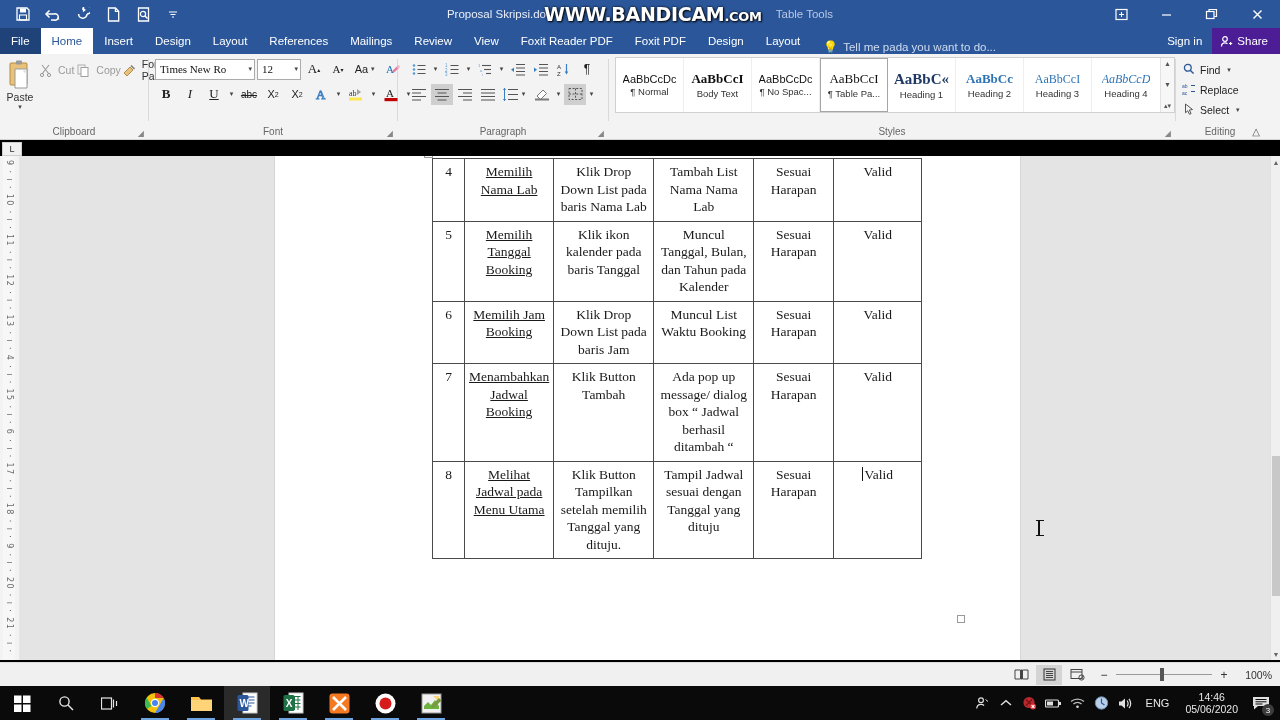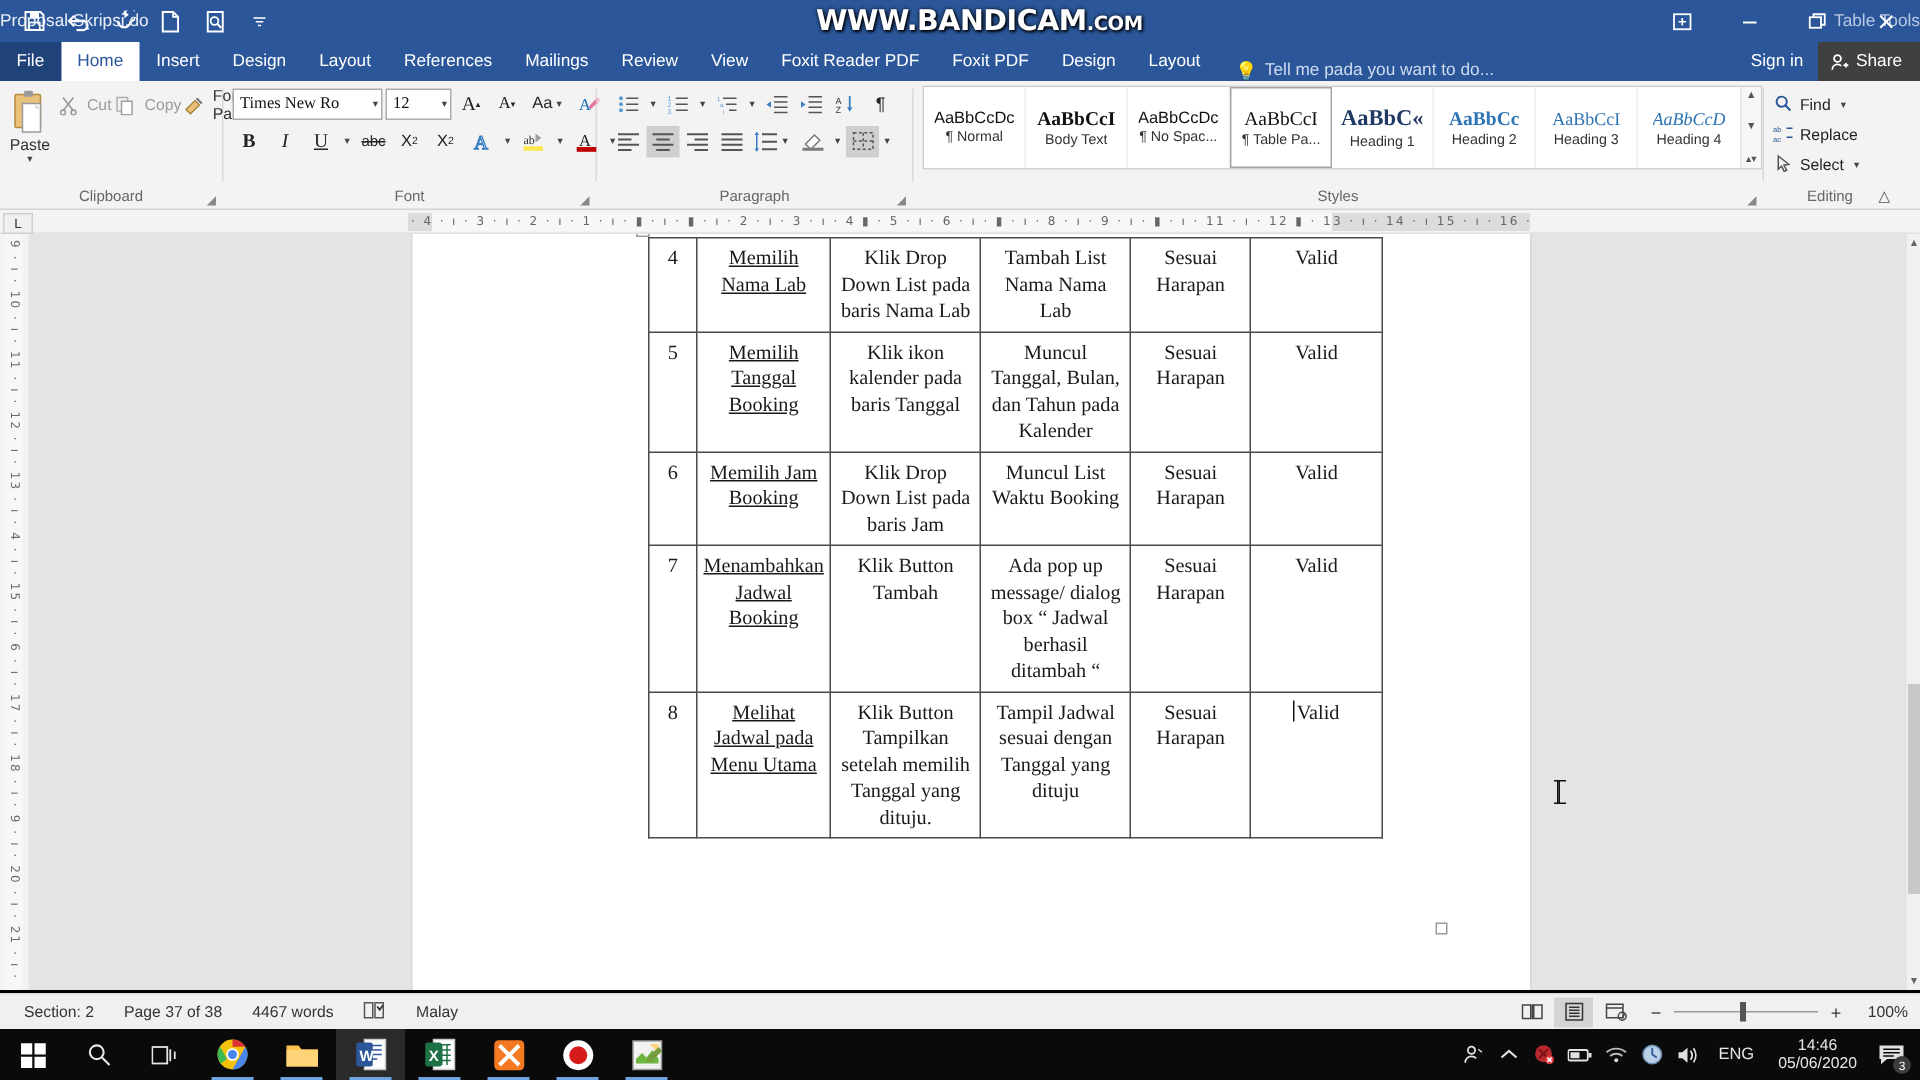--- a/index.html
+++ b/index.html
@@ -18,21 +18,21 @@
     display: flex; align-items: center;
   }
   .qat { display: flex; align-items: center; gap: 0px; padding-left: 8px; }
   .qat-btn {
     width: 30px; height: 24px; display: flex; align-items: center; justify-content: center;
     color: #fff; font-size: 13px; line-height: 1;
   }
   .qat-btn svg { display: block; }
   .title-center {
     position: absolute; left: 0; right: 0; top: 0; height: 28px;
-    display: flex; align-items: center; justify-content: space-between; gap: 0px;
+    display: flex; align-items: center; justify-content: center; gap: 0px;
     pointer-events: none;
   }
   .doc-title { font-size: 11.5px; color: #e9eef7; white-space: nowrap; }
   .tabletools { font-size: 11.5px; color: #b9c8e4; margin-left: 14px; white-space: nowrap; }
   .watermark {
     font-family: "DejaVu Sans", sans-serif;
     font-weight: bold; font-size: 19px; color: #ffffff;
     letter-spacing: -0.3px; white-space: nowrap;
     text-shadow: 0 0 3px rgba(0,0,0,.85), 1px 1px 2px rgba(0,0,0,.9);
     margin-left: -2px;
@@ -61,21 +61,21 @@
   .tab.active { background: #ffffff; color: #2b579a; }
   .tellme {
     display: flex; align-items: center; gap: 5px;
     font-size: 11.5px; color: #cfdcf0; padding-left: 12px; white-space: nowrap;
   }
   .tellme .bulb { font-size: 12px; color: #ffd24d; }
   .tab-right { margin-left: auto; display: flex; align-items: center; }
   .signin { font-size: 11.5px; color: #fff; padding: 0 10px; }
   .share {
     font-size: 11.5px; color: #fff; padding: 0 12px 0 8px; height: 26px;
-    display: flex; align-items: center; gap: 4px; background: #404040;
+    display: flex; align-items: center; gap: 4px; background: #4c1d95;
   }
 
   
   .ribbon {
     position: absolute; left: 0; top: 54px; width: 1280px; height: 86px;
     background: #f3f3f3; border-bottom: 1px solid #d4d4d4;
     display: flex; align-items: stretch;
   }
   .group { position: relative; display: flex; flex-direction: column; }
   .group-body { flex: 1; display: flex; align-items: flex-start; padding: 4px 6px 0 6px; }
@@ -749,26 +749,20 @@
           </div>
         </div>
       </div>
       <div class="group-label">
         <span>Editing</span>
       </div>
       <span class="ribbon-collapse">△</span>
     </div>
   </div>
 
-  <div class="hruler">
-    <div class="hruler-inner">
-      <div class="hruler-white" style="left:16px;width:600px"></div>
-    </div>
-    <div class="ruler-txt">· 4 · ı · 3 · ı · 2 · ı · 1 · ı · ▮ · ı · ▮ · ı · 2 · ı · 3 · ı · 4 ▮ · 5 · ı · 6 · ı · ▮ · ı · 8 · ı · 9 · ı · ▮ · ı · 11 · ı · 12 ▮ · 13 · ı · 14 · ı 15 · ı · 16 ·</div>
-  </div>
   <div class="corner-tab">L</div>
 
   <div class="vruler">
     <div class="vruler-band"></div>
     <div class="vruler-txt">9 · ı · 10 · ı · 11 · ı · 12 · ı · 13 · ı · 4 · ı · 15 · ı · 6 · ı · 17 · ı · 18 · ı · 9 · ı · 20 · ı · 21 · ı ·</div>
   </div>
 
   <div class="docarea">
     <div class="page">
 
@@ -829,33 +823,20 @@
     </div>
   </div>
 
   <div class="vscroll">
     <div class="up">▲</div>
     <div class="thumb"></div>
     <div class="dn">▼</div>
   </div>
 
   <div class="statusbar">
-    <div class="sb-left">
-      <span class="sb-item">Section: 2</span>
-      <span class="sb-item">Page 37 of 38</span>
-      <span class="sb-item">4467 words</span>
-      <span class="sb-item">
-        <svg width="15" height="13" viewBox="0 0 15 13">
-            <path d="M1 1.5h5.5v10H1z" fill="none" stroke="#555"></path>
-            <path d="M8 1.5h5.5v10H8z" fill="none" stroke="#555"></path>
-            <path d="M9.5 4l1.6 2.2 2.2-3" fill="none" stroke="#333" stroke-width="1.2"></path>
-          </svg>
-      </span>
-      <span class="sb-item">Malay</span>
-    </div>
     <div class="sb-right">
       <span class="view-btn">
         <svg width="15" height="13" viewBox="0 0 15 13">
             <path d="M1 2h5.5v9H1zM8.5 2H14v9H8.5z" fill="none" stroke="#444"></path>
             <path d="M7.5 1.5v10" stroke="#444"></path>
           </svg>
       </span>
       <span class="view-btn sel">
         <svg width="15" height="13" viewBox="0 0 15 13">
             <rect x="2" y="1" width="11" height="11" fill="none" stroke="#333"></rect>

